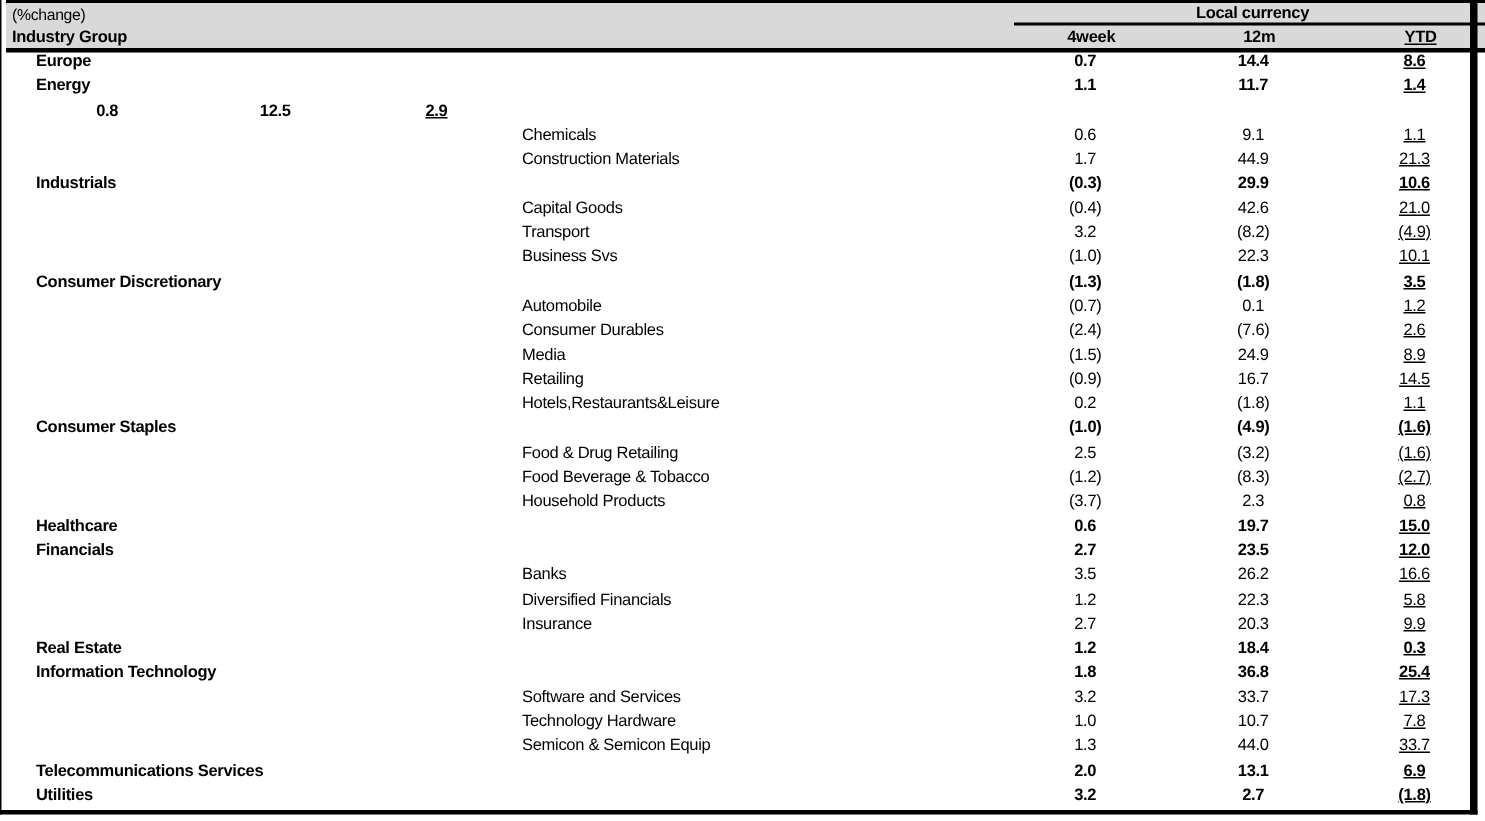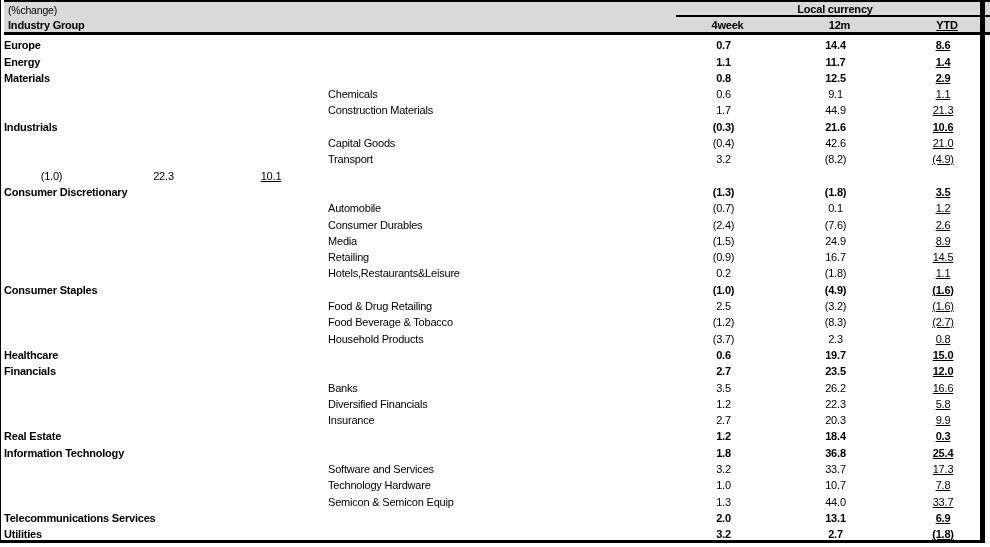--- a/index.html
+++ b/index.html
@@ -63,21 +63,22 @@
   .tbody {
     position: absolute;
     left: 0; top: 35px;
     width: 990px; height: 505px;
     display: flex;
     flex-direction: column;
   }
   .row {
     flex: 1;
     display: flex;
-    align-items: flex-end;
+    align-items: flex-start;
+    padding-left: 20px;
   }
   .row .label {
     flex: 1;
     padding-left: 4px;
     font-size: 11px;
     white-space: nowrap;
   }
   .row.sub .label { padding-left: 328px; }
   .row.bold .label, .row.bold .col { font-weight: bold; }
   
@@ -133,21 +134,20 @@
   <div class="row bold">
     <div class="label">Energy</div>
     <div class="cols">
       <div class="col col-a">1.1</div>
       <div class="col col-b">11.7</div>
       <div class="col col-c">1.4</div>
     </div>
   </div>
 
   <div class="row bold">
-    <div class="label">Materials</div>
     <div class="cols">
       <div class="col col-a">0.8</div>
       <div class="col col-b">12.5</div>
       <div class="col col-c">2.9</div>
     </div>
   </div>
 
   <div class="row sub">
     <div class="label">Chemicals</div>
     <div class="cols">
@@ -164,21 +164,21 @@
       <div class="col col-b">44.9</div>
       <div class="col col-c">21.3</div>
     </div>
   </div>
 
 
   <div class="row bold">
     <div class="label">Industrials</div>
     <div class="cols">
       <div class="col col-a">(0.3)</div>
-      <div class="col col-b">21.6</div>
+      <div class="col col-b">29.9</div>
       <div class="col col-c">10.6</div>
     </div>
   </div>
 
   <div class="row sub">
     <div class="label">Capital Goods</div>
     <div class="cols">
       <div class="col col-a">(0.4)</div>
       <div class="col col-b">42.6</div>
       <div class="col col-c">21.0</div>
@@ -188,20 +188,21 @@
   <div class="row sub">
     <div class="label">Transport</div>
     <div class="cols">
       <div class="col col-a">3.2</div>
       <div class="col col-b">(8.2)</div>
       <div class="col col-c">(4.9)</div>
     </div>
   </div>
 
   <div class="row sub">
+    <div class="label">Business Svs</div>
     <div class="cols">
       <div class="col col-a">(1.0)</div>
       <div class="col col-b">22.3</div>
       <div class="col col-c">10.1</div>
     </div>
   </div>
 
   <div class="row bold">
     <div class="label">Consumer Discretionary</div>
     <div class="cols">

